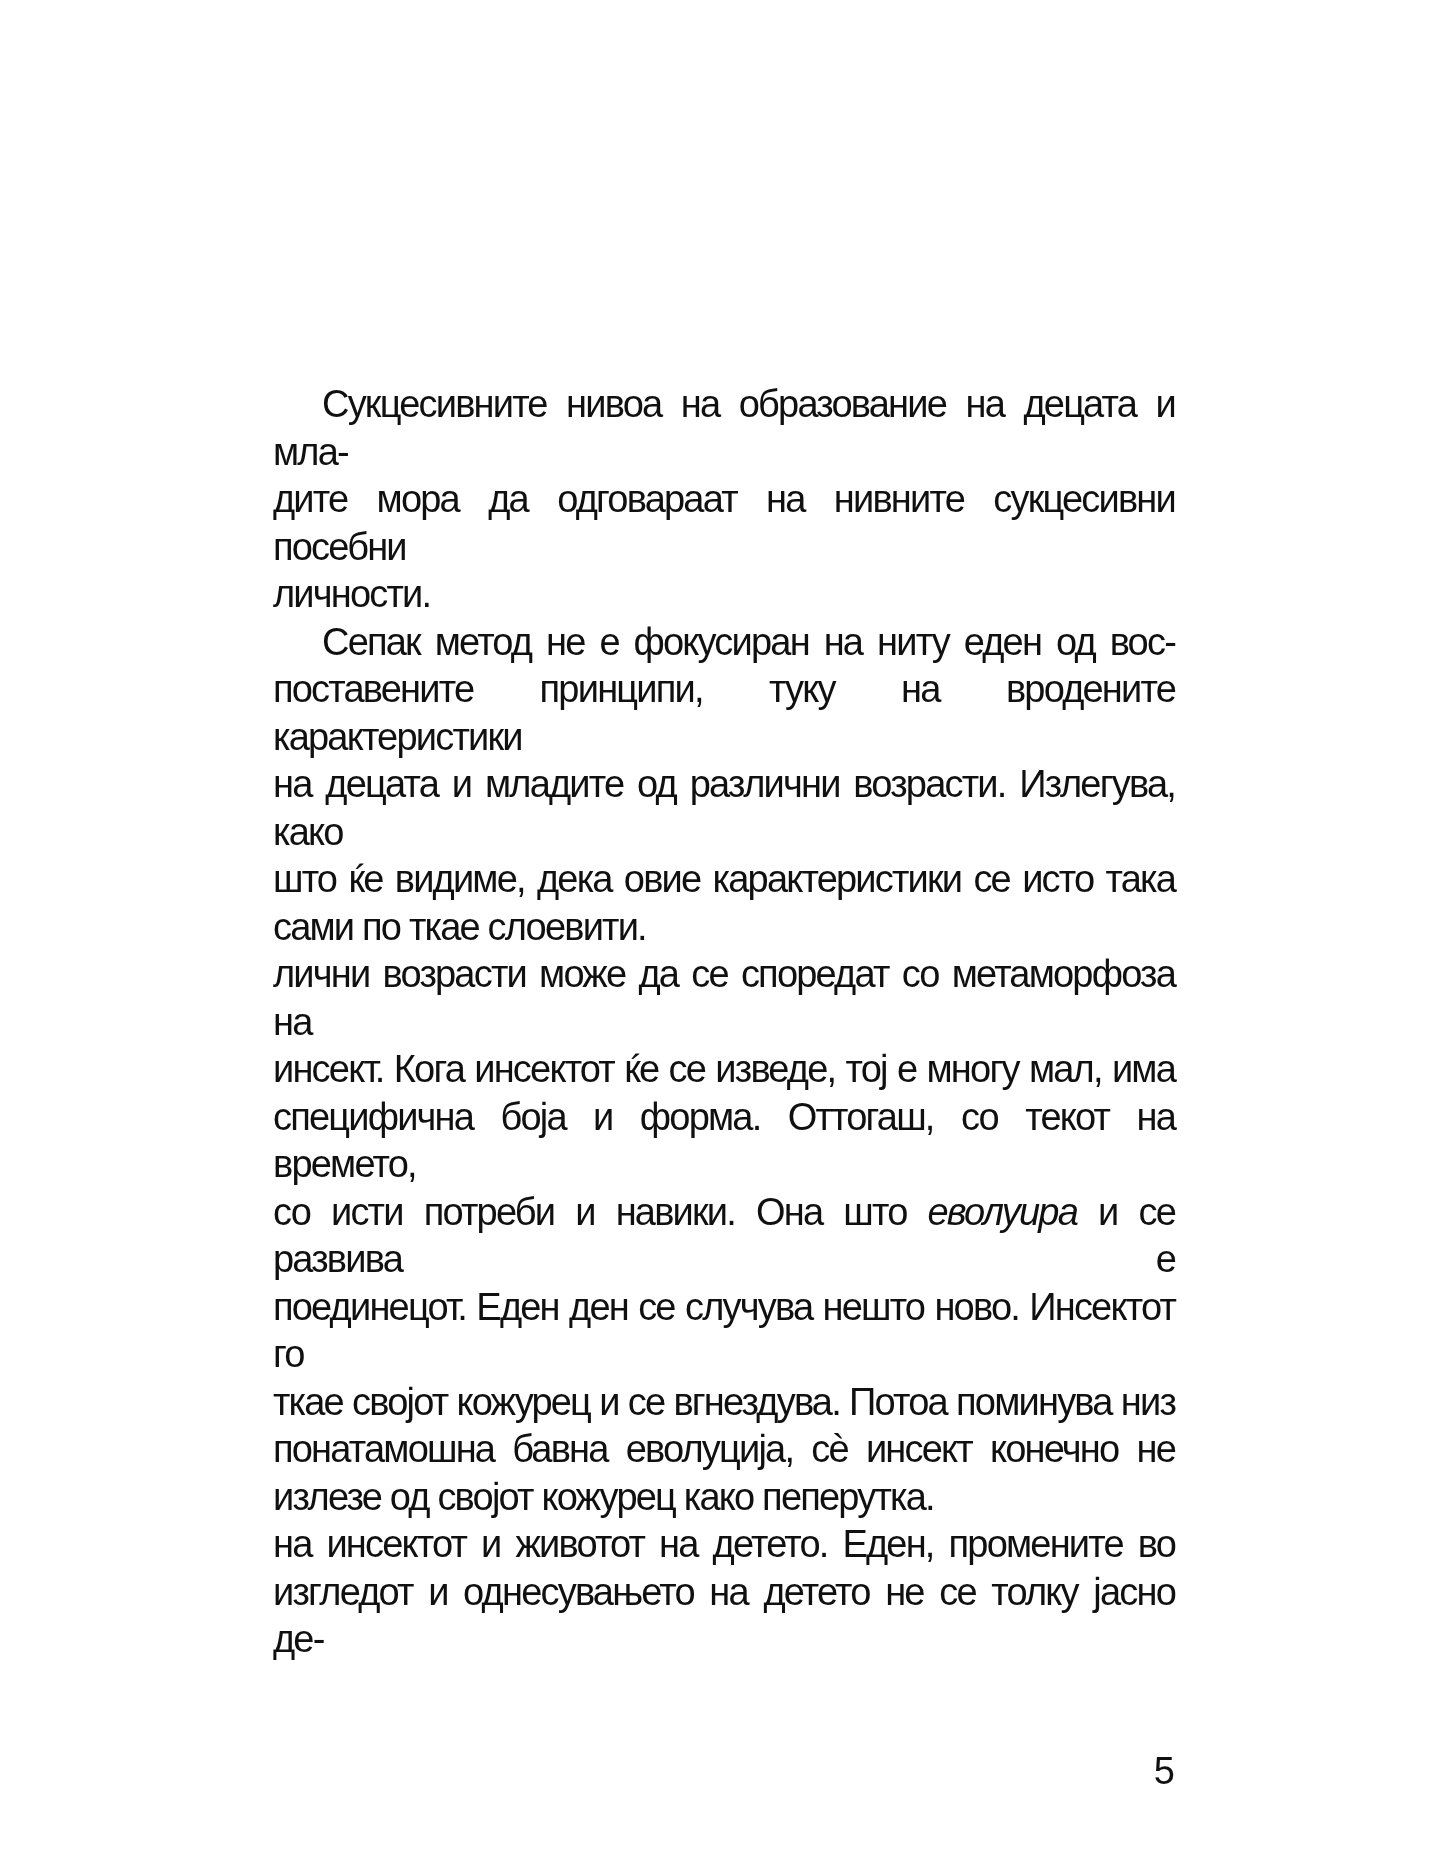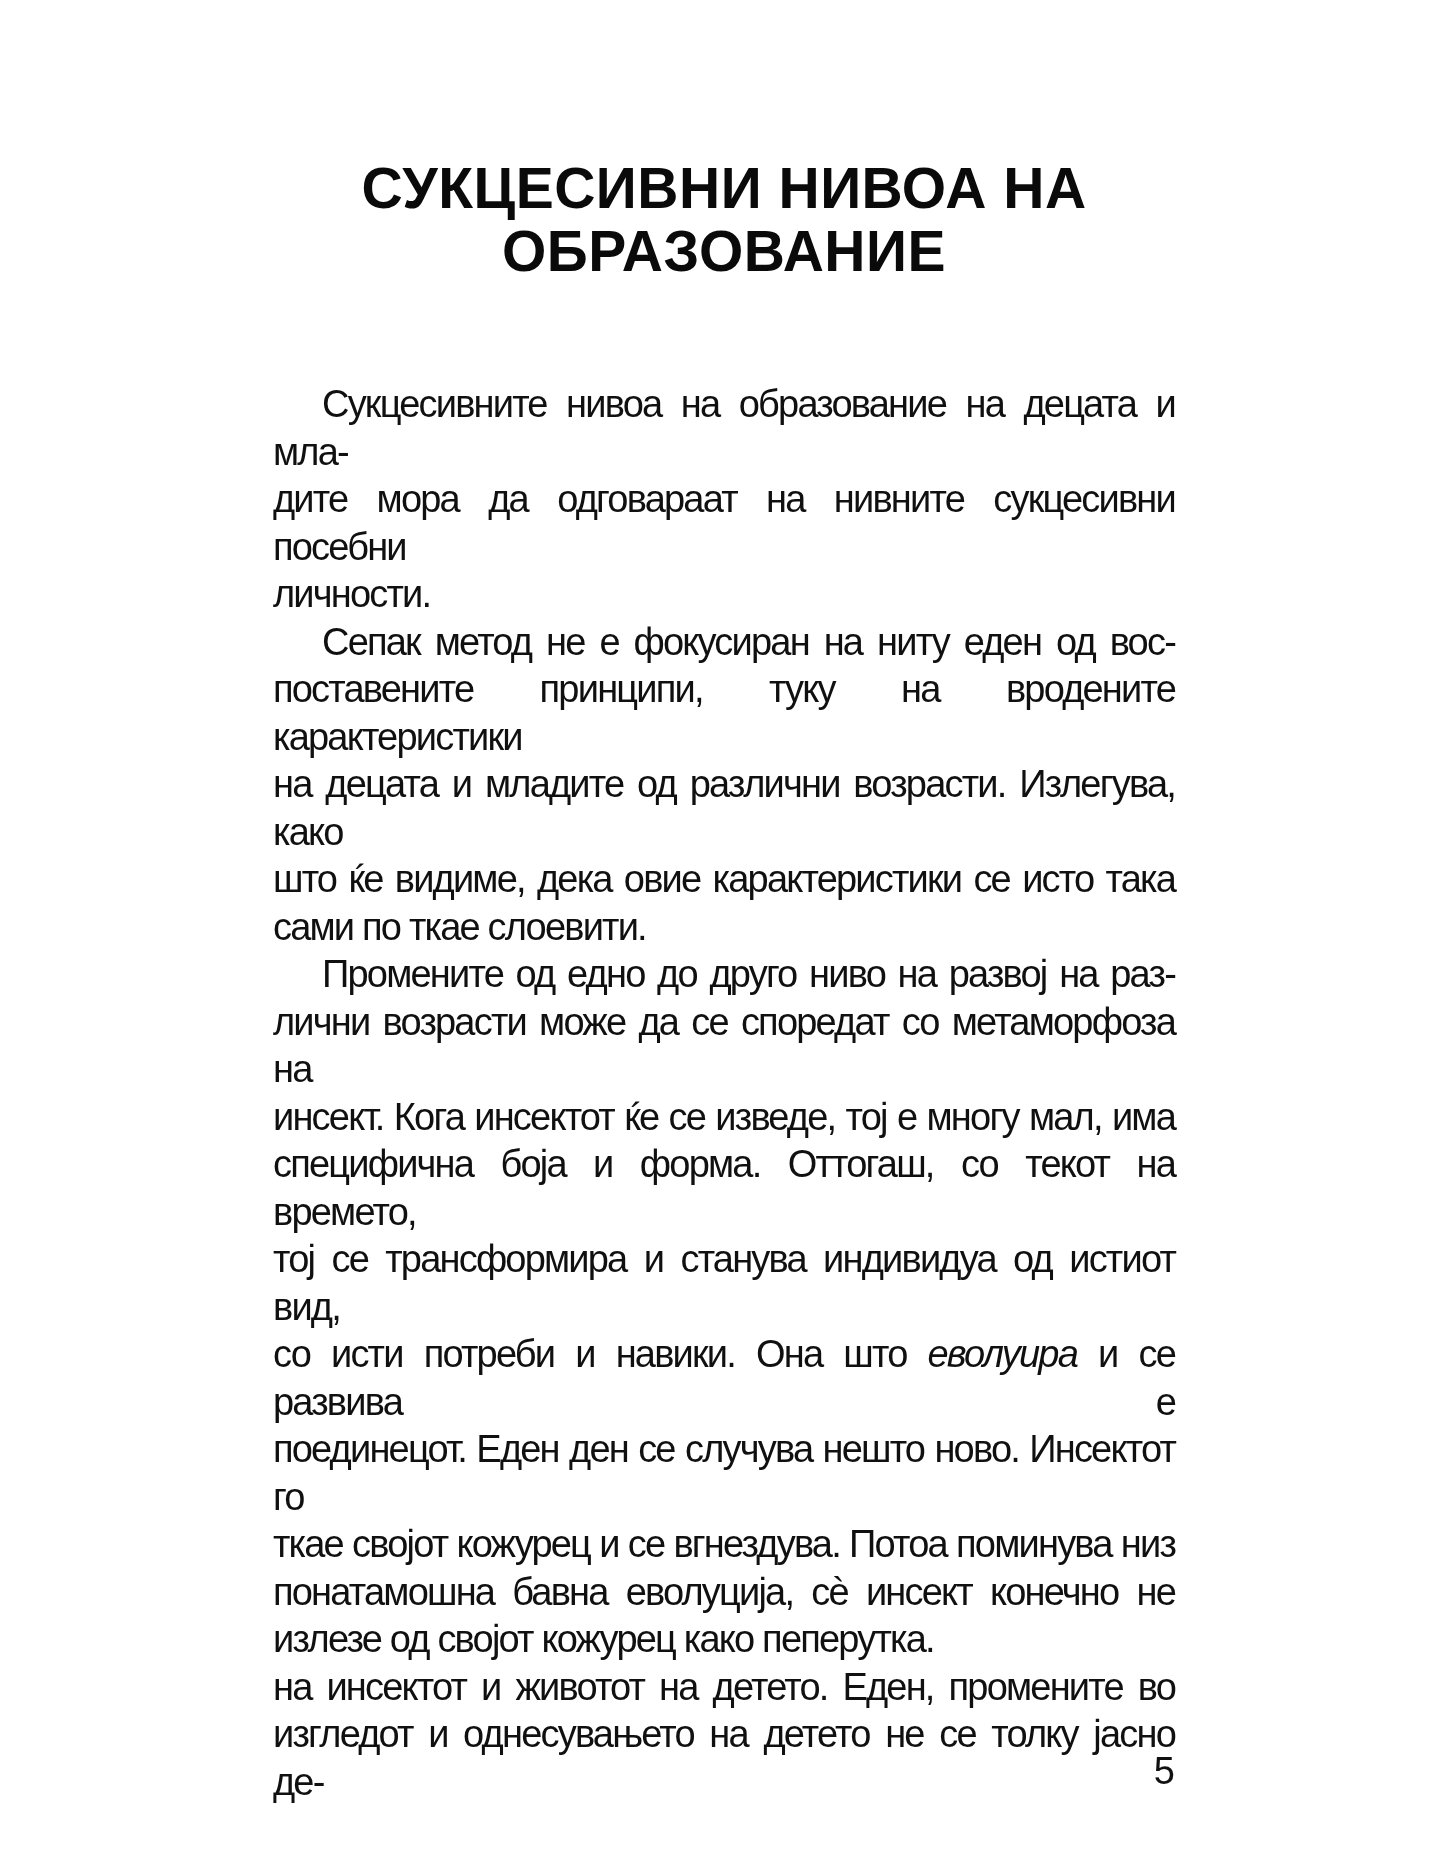--- a/index.html
+++ b/index.html
@@ -62,39 +62,33 @@
     font-size: 38px;
     line-height: 47.5px;
     color: #101010;
   }
 </style>
 </head>
 <body>
 
 <div class="page">
 
-  <h1 class="chapter-title">
-    <div>СУКЦЕСИВНИ НИВОА НА</div>
-    <div>ОБРАЗОВАНИЕ</div>
-  </h1>
 
   <div class="body-text">
       <div class="line first"><span>Сукцесивните нивоа на образование на децата и мла-</span></div>
       <div class="line"><span>дите мора да одговараат на нивните сукцесивни посебни</span></div>
       <div class="line last"><span>личности.</span></div>
       <div class="line first"><span>Сепак метод не е фокусиран на ниту еден од вос-</span></div>
       <div class="line"><span>поставените принципи, туку на вродените карактеристики</span></div>
       <div class="line"><span>на децата и младите од различни возрасти. Излегува, како</span></div>
       <div class="line"><span>што ќе видиме, дека овие карактеристики се исто така</span></div>
       <div class="line last"><span>сами по ткае слоевити.</span></div>
-      <div class="line first"><span>Промените од едно до друго ниво на развој на раз-</span></div>
       <div class="line"><span>лични возрасти може да се споредат со метаморфоза на</span></div>
       <div class="line"><span>инсект. Кога инсектот ќе се изведе, тој е многу мал, има</span></div>
       <div class="line"><span>специфична боја и форма. Оттогаш, со текот на времето,</span></div>
-      <div class="line"><span>тој се трансформира и станува индивидуа од истиот вид,</span></div>
       <div class="line"><span>со исти потреби и навики. Она што </span><em>еволуира</em><span> и се развива е</span></div>
       <div class="line"><span>поединецот. Еден ден се случува нешто ново. Инсектот го</span></div>
       <div class="line"><span>ткае својот кожурец и се вгнездува. Потоа поминува низ</span></div>
       <div class="line"><span>понатамошна бавна еволуција, сѐ инсект конечно не</span></div>
       <div class="line last"><span>излезе од својот кожурец како пеперутка.</span></div>
       <div class="line"><span>на инсектот и животот на детето. Еден, промените во</span></div>
       <div class="line"><span>изгледот и однесувањето на детето не се толку јасно де-</span></div>
     </div>
 
   <div class="page-number">5</div>

